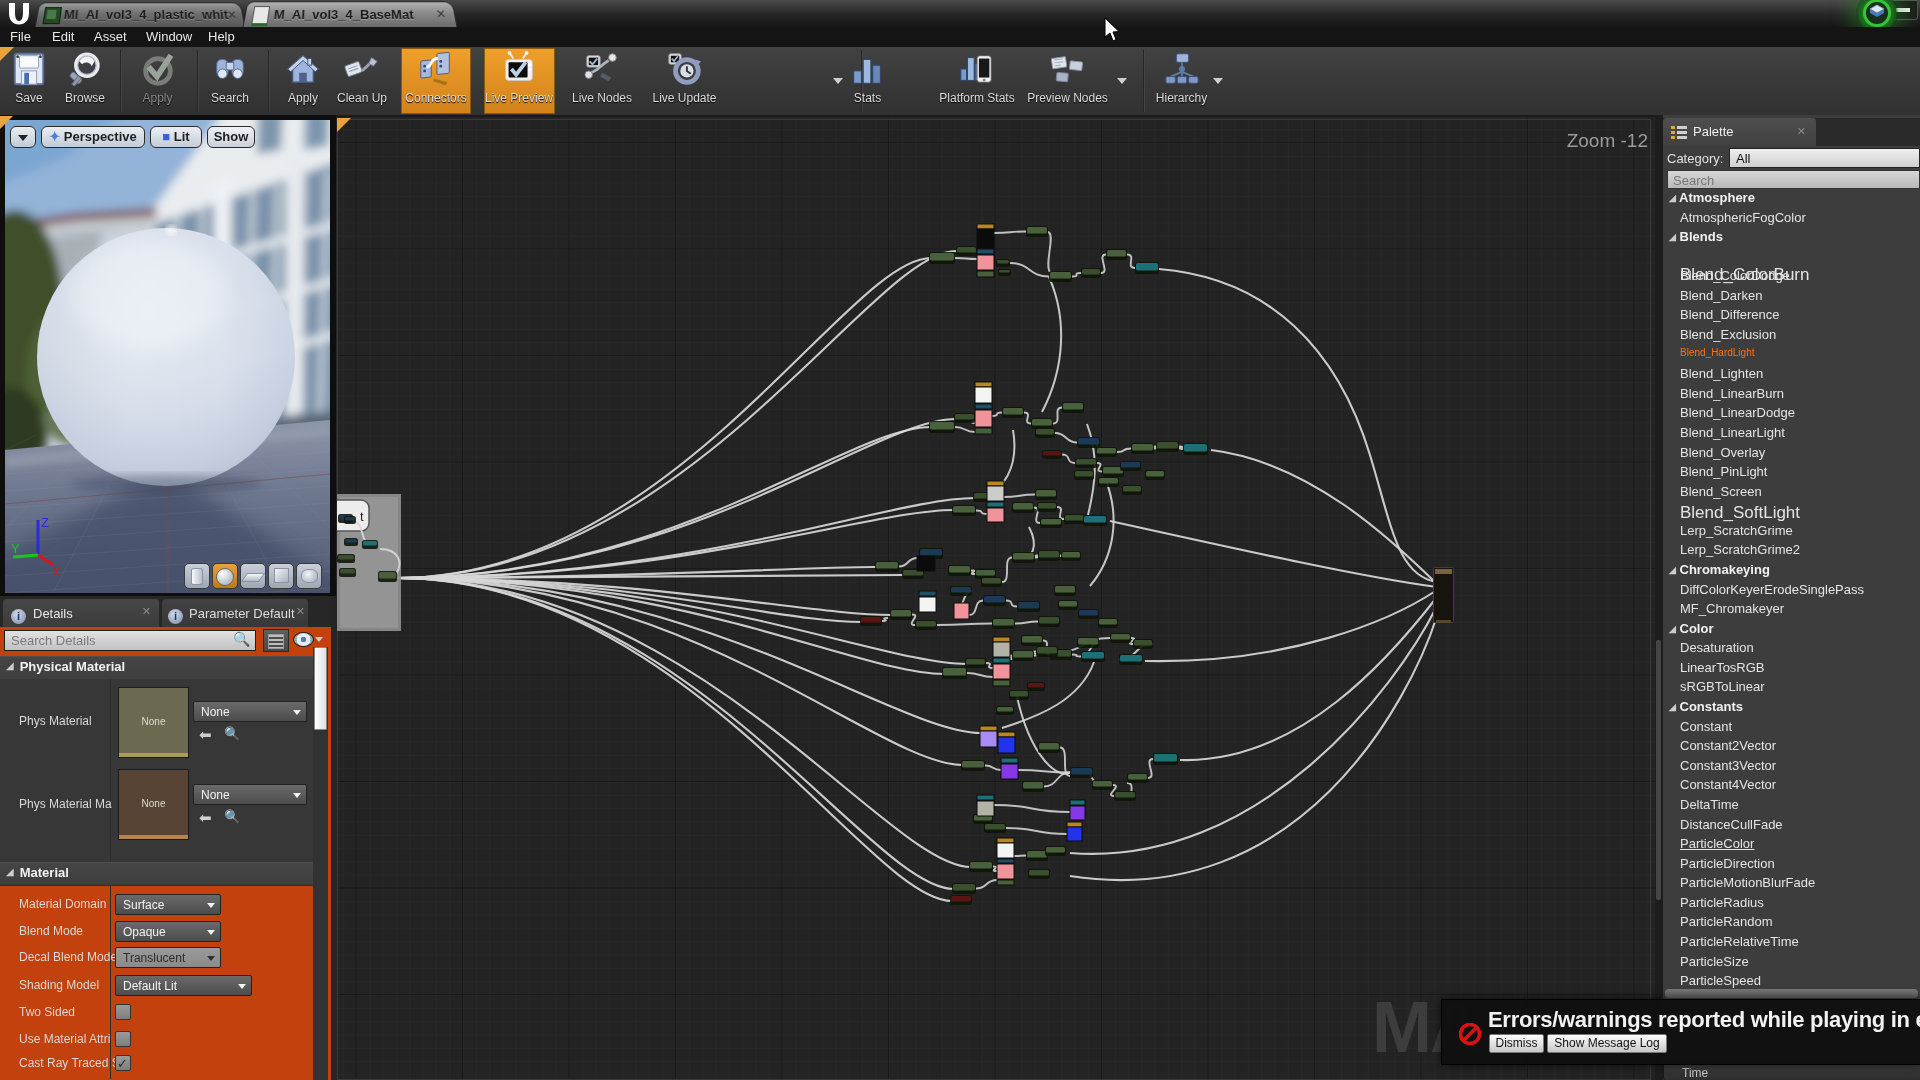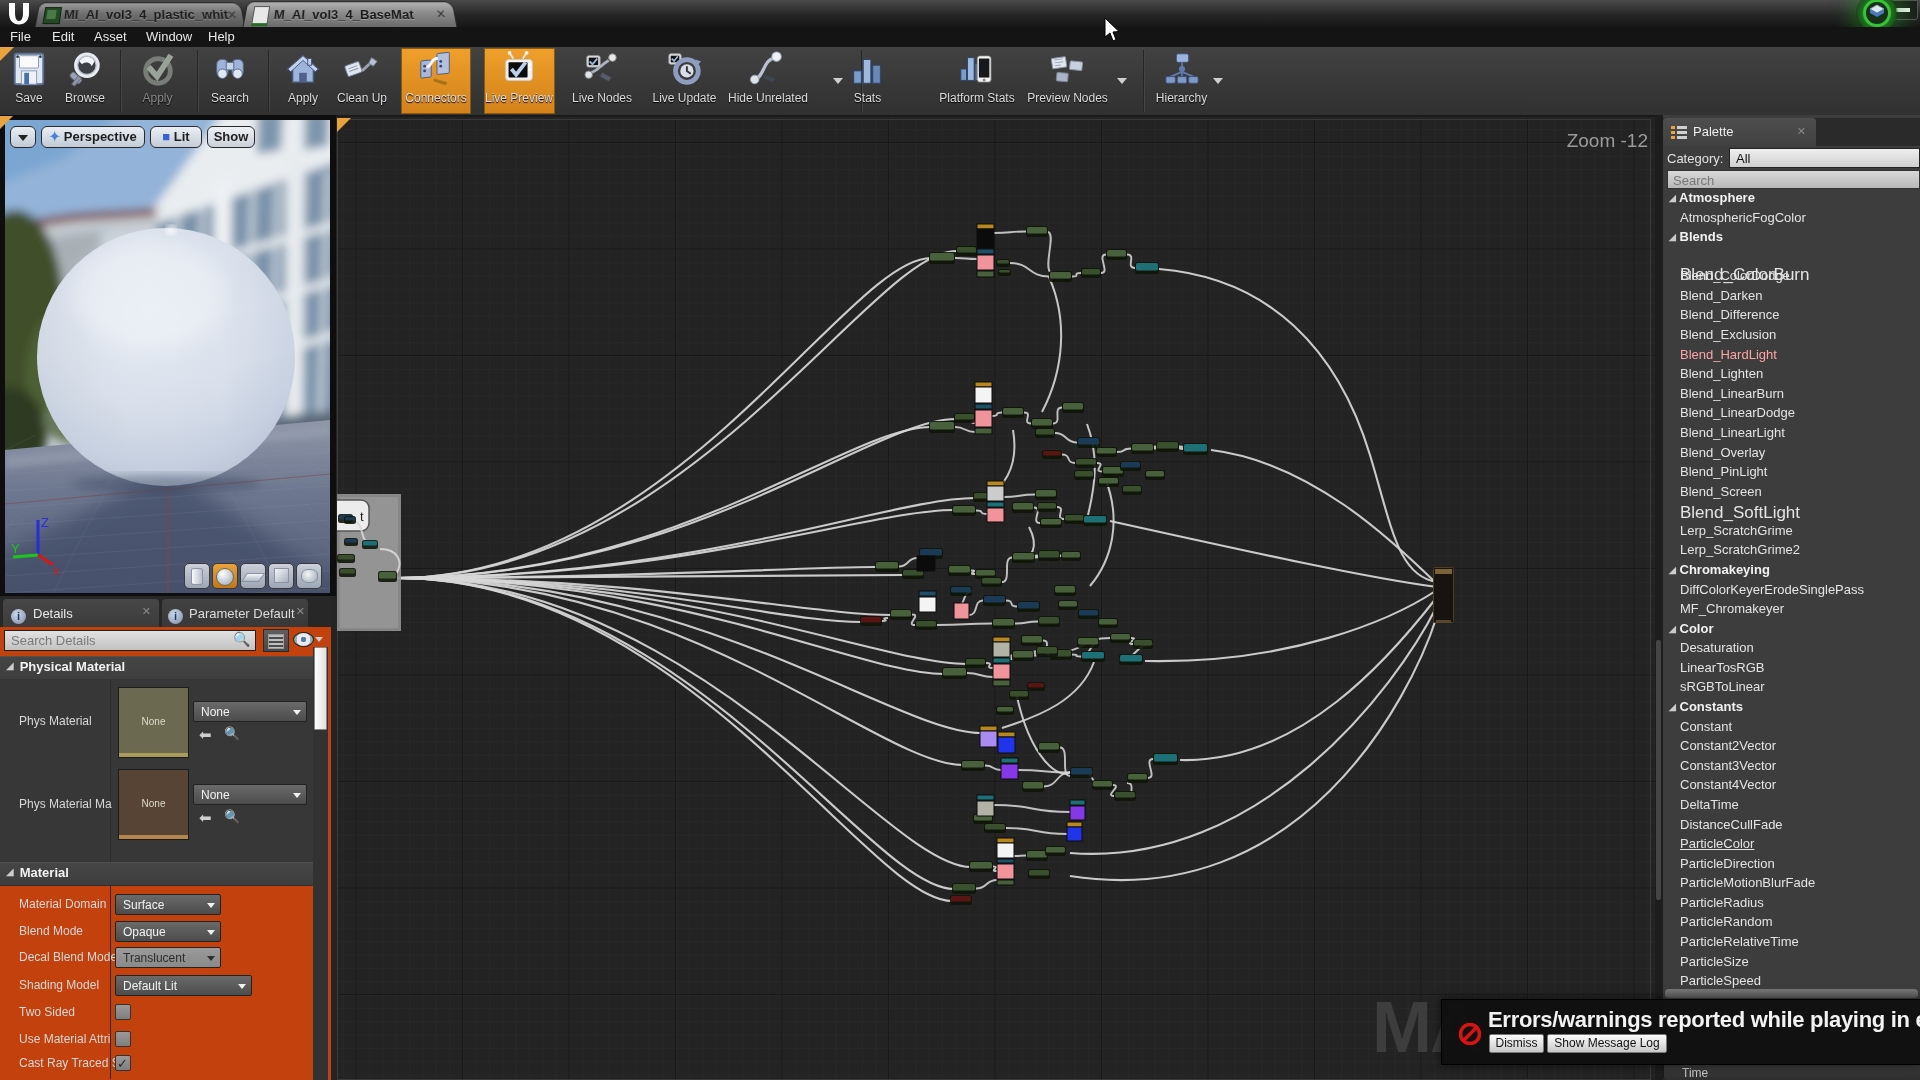--- a/index.html
+++ b/index.html
@@ -112,26 +112,20 @@
         </svg></div><div style="font-size:12px;color:#dcdcdc;margin-top:-1px;text-shadow:0 1px 1px #000;white-space:nowrap;">Live Nodes</div></div>
     <div style="position:absolute;left:630px;top:0px;width:109px;height:66px;text-align:center;"><div style="margin-top:3px;display:inline-block;"><svg width="38" height="38" viewBox="0 0 40 40">
           <rect x="3" y="4" width="13" height="11" rx="2" fill="#e8e8e8" stroke="#999"></rect>
 <rect x="5" y="6" width="9" height="7" fill="#111"></rect>
           <path d="M6 9 l2.5 2.5 4 -5" stroke="#9db4d8" stroke-width="1.8" fill="none"></path>
 <circle cx="22" cy="22" r="12" fill="none" stroke="#8f9dc0" stroke-width="5"></circle>
 <circle cx="22" cy="22" r="7" fill="#d8dde8"></circle>
           <path d="M22 17 V22 L26 25" stroke="#333" stroke-width="2" fill="none"></path>
 <path d="M31 10 l6 2 -5 5 Z" fill="#8f9dc0"></path>
         </svg></div><div style="font-size:12px;color:#dcdcdc;margin-top:-1px;text-shadow:0 1px 1px #000;white-space:nowrap;">Live Update</div></div>
-    <div style="position:absolute;left:700px;top:0px;width:136px;height:66px;text-align:center;"><div style="margin-top:3px;display:inline-block;"><svg width="38" height="38" viewBox="0 0 40 40">
-          <path d="M6 30 C16 30 14 10 28 8" fill="none" stroke="#b9c2d2" stroke-width="3.4"></path>
-<circle cx="29" cy="7" r="5" fill="#eef1f6" stroke="#98a2b4"></circle>
-          <circle cx="6" cy="31" r="4.5" fill="#dfe3ea" stroke="#98a2b4"></circle>
-<path d="M17 26 l11 4 -3 4 -10 -4 Z" fill="#3e4450"></path>
-        </svg></div><div style="font-size:12px;color:#dcdcdc;margin-top:-1px;text-shadow:0 1px 1px #000;white-space:nowrap;">Hide Unrelated</div></div>
     <div style="position:absolute;left:833px;top:31px;width:0;height:0;border-left:5px solid transparent;border-right:5px solid transparent;border-top:6px solid #cfcfcf;"></div>
     <div style="position:absolute;left:861px;top:3px;width:1px;height:62px;background:#262626;box-shadow:1px 0 0 #454545;"></div>
     <div style="position:absolute;left:840px;top:0px;width:55px;height:66px;text-align:center;"><div style="margin-top:3px;display:inline-block;"><svg width="38" height="38" viewBox="0 0 40 40">
           <rect x="5" y="22" width="8" height="13" fill="#7a9ccc" stroke="#2f4566"></rect>
 <rect x="15" y="10" width="8" height="25" fill="#9db9e0" stroke="#2f4566"></rect>
 <rect x="25" y="16" width="8" height="19" fill="#6888b8" stroke="#2f4566"></rect>
         </svg></div><div style="font-size:12px;color:#dcdcdc;margin-top:-1px;text-shadow:0 1px 1px #000;white-space:nowrap;">Stats</div></div>
     <div style="position:absolute;left:1004px;top:0px;width:127px;height:66px;text-align:center;"><div style="margin-top:3px;display:inline-block;"><svg width="38" height="38" viewBox="0 0 40 40">
           <rect x="3" y="8" width="15" height="11" rx="1" transform="rotate(-8 10 13)" fill="#e2e6ee" stroke="#8a93a5"></rect>
 <rect x="22" y="12" width="13" height="9" rx="1" transform="rotate(6 28 16)" fill="#c8d0de" stroke="#8a93a5"></rect>
@@ -686,21 +680,21 @@
       <div style="position:absolute;left:66px;top:33px;width:191px;height:20px;background:linear-gradient(#efefef,#cfcfcf);border:1px solid #222;box-sizing:border-box;"><span style="margin-left:6px;font-size:13px;color:#111;">All</span></div>
       <div style="position:absolute;left:4px;top:55px;width:253px;height:19px;background:linear-gradient(#d8d8d8,#b8b8b8);border:1px solid #333;box-sizing:border-box;"><span style="margin-left:5px;font-size:13px;color:#777;">Search</span></div>
       <div style="position:absolute;left:6px;top:75px;height:19.6px;font-size:13px;color:#f2f2f2;font-weight:bold;white-space:nowrap;"><span style="font-size:9px;vertical-align:1px;color:#ccc;">◢</span> Atmosphere</div>
       <div style="position:absolute;left:17px;top:95px;height:19.6px;font-size:13px;color:#e4e4e4;white-space:nowrap;">AtmosphericFogColor</div>
       <div style="position:absolute;left:6px;top:114px;height:19.6px;font-size:13px;color:#f2f2f2;font-weight:bold;white-space:nowrap;"><span style="font-size:9px;vertical-align:1px;color:#ccc;">◢</span> Blends</div>
       <div style="position:absolute;left:17px;top:150px;height:19.6px;font-size:17px;color:#e4e4e4;white-space:nowrap;">Blend_ColorBurn</div>
       <div style="position:absolute;left:17px;top:153px;height:19.6px;font-size:13px;color:#e4e4e4;white-space:nowrap;">Blend_ColorDodge</div>
       <div style="position:absolute;left:17px;top:173px;height:19.6px;font-size:13px;color:#e4e4e4;white-space:nowrap;">Blend_Darken</div>
       <div style="position:absolute;left:17px;top:192px;height:19.6px;font-size:13px;color:#e4e4e4;white-space:nowrap;">Blend_Difference</div>
       <div style="position:absolute;left:17px;top:212px;height:19.6px;font-size:13px;color:#e4e4e4;white-space:nowrap;">Blend_Exclusion</div>
-      <div style="position:absolute;left:17px;top:232px;height:19.6px;font-size:13px;color:#fca5a5;white-space:nowrap;">Blend_HardLight</div>
+      <div style="position:absolute;left:17px;top:232px;height:19.6px;font-size:10px;color:#f97316;white-space:nowrap;">Blend_HardLight</div>
       <div style="position:absolute;left:17px;top:251px;height:19.6px;font-size:13px;color:#e4e4e4;white-space:nowrap;">Blend_Lighten</div>
       <div style="position:absolute;left:17px;top:271px;height:19.6px;font-size:13px;color:#e4e4e4;white-space:nowrap;">Blend_LinearBurn</div>
       <div style="position:absolute;left:17px;top:290px;height:19.6px;font-size:13px;color:#e4e4e4;white-space:nowrap;">Blend_LinearDodge</div>
       <div style="position:absolute;left:17px;top:310px;height:19.6px;font-size:13px;color:#e4e4e4;white-space:nowrap;">Blend_LinearLight</div>
       <div style="position:absolute;left:17px;top:330px;height:19.6px;font-size:13px;color:#e4e4e4;white-space:nowrap;">Blend_Overlay</div>
       <div style="position:absolute;left:17px;top:349px;height:19.6px;font-size:13px;color:#e4e4e4;white-space:nowrap;">Blend_PinLight</div>
       <div style="position:absolute;left:17px;top:369px;height:19.6px;font-size:13px;color:#e4e4e4;white-space:nowrap;">Blend_Screen</div>
       <div style="position:absolute;left:17px;top:388px;height:19.6px;font-size:17px;color:#e4e4e4;white-space:nowrap;">Blend_SoftLight</div>
       <div style="position:absolute;left:17px;top:408px;height:19.6px;font-size:13px;color:#e4e4e4;white-space:nowrap;">Lerp_ScratchGrime</div>
       <div style="position:absolute;left:17px;top:427px;height:19.6px;font-size:13px;color:#e4e4e4;white-space:nowrap;">Lerp_ScratchGrime2</div>

